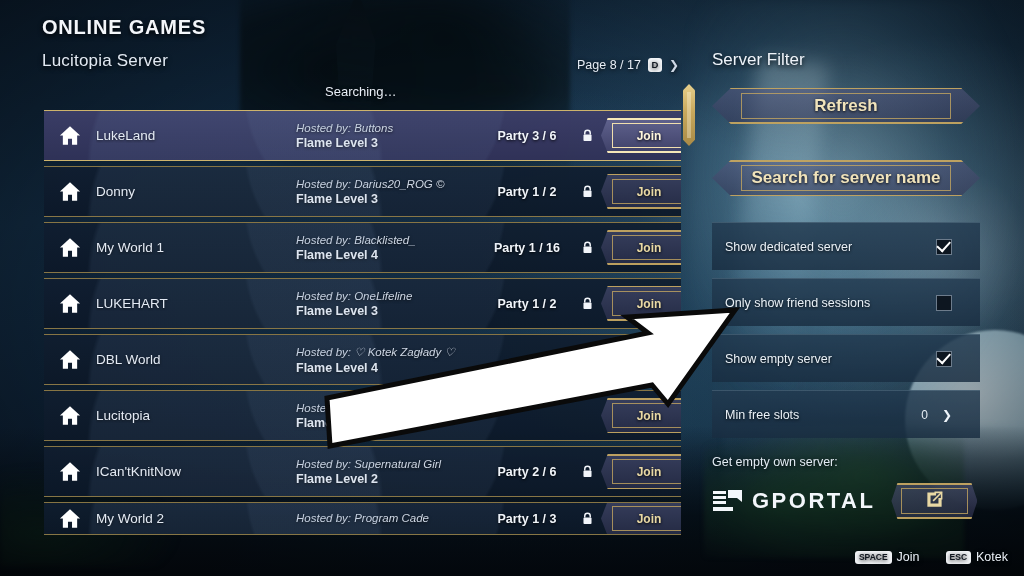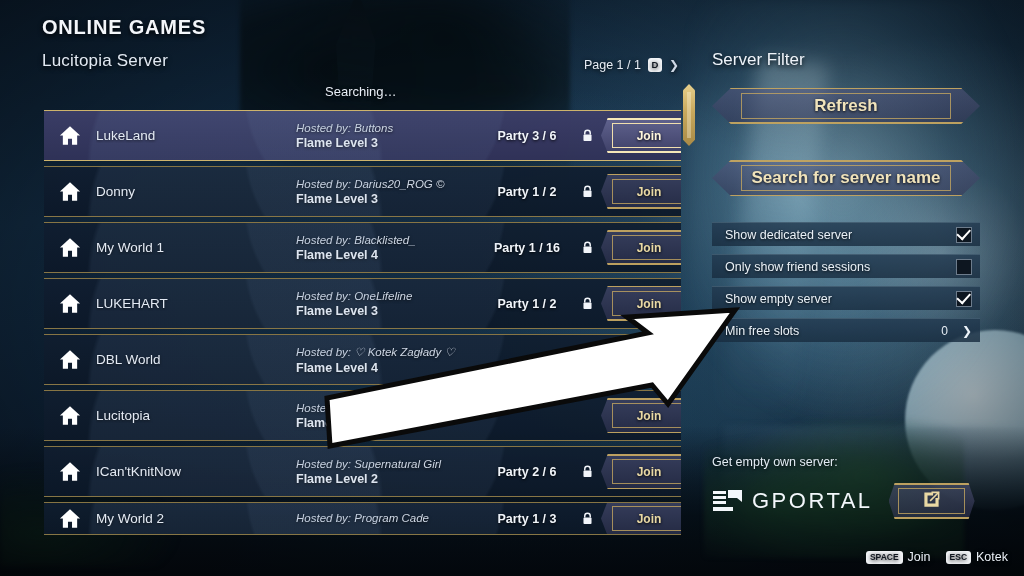--- a/index.html
+++ b/index.html
@@ -208,22 +208,22 @@
   
   .filter { position:absolute; left:712px; top:50px; width:268px; z-index:6; }
   .filter-title {
     font-size:17px; color:#eef3f9; text-shadow:0 2px 5px rgba(0,0,0,.85); margin-bottom:18px;
   }
   .wide-btn { width:268px; height:36px; font-size:17px; color:#f0e3bb; margin-bottom:0; }
   .wide-btn.search { margin-top:36px; }
 
   .chk-list { margin-top:26px; }
   .chk-row {
-    position:relative; height:24px; margin-bottom:8px;
-    display:flex; align-items:center; padding:0 8px 0 13px;
+    position:relative; height:48px; margin-bottom:8px;
+    display:flex; align-items:center; padding:0 28px 0 13px;
     background:linear-gradient(180deg, rgba(33,57,79,.82), rgba(24,44,64,.82));
     border-top:1px solid rgba(150,185,210,.28);
   }
   .chk-label { flex:1; color:#eaf1f7; font-size:12.5px; text-shadow:0 1px 3px rgba(0,0,0,.8); }
   .chk-box {
     width:16px; height:16px; background:#0d1620; border:1px solid rgba(190,210,230,.55);
     display:flex; align-items:center; justify-content:center;
   }
   .chk-box.on::after {
     content:""; width:11px; height:6px; border-left:2.6px solid #fff; border-bottom:2.6px solid #fff;
@@ -231,27 +231,27 @@
   }
   .chk-val { color:#e6edf4; font-size:12px; margin-right:14px; }
   .chk-arrow { color:#eef4fa; font-size:12px; }
 
   
   .gp { position:absolute; left:712px; top:455px; width:300px; z-index:6; }
   .gp-label { color:#e3ebf3; font-size:12.5px; text-shadow:0 1px 4px rgba(0,0,0,.85); }
   .gp-row { display:flex; align-items:center; margin-top:14px; }
   .gp-logo { display:flex; align-items:center; gap:8px; }
   .gp-mark svg { width:32px; height:24px; display:block; }
-  .gp-text { color:#f3f7fb; font-size:22px; letter-spacing:2.5px; font-weight:normal; }
+  .gp-text { color:#f3f7fb; font-size:22px; letter-spacing:2.5px; font-weight:bold; }
   .gp-btn { width:86px; height:36px; margin-left:16px; }
   .gp-btn svg { width:19px; height:19px; position:relative; z-index:2; }
 
   .hints {
     position:absolute; right:16px; bottom:12px; z-index:7;
-    display:flex; align-items:flex-start; gap:15px;
+    display:flex; align-items:flex-start; gap:26px;
     color:#eaf0f7; font-size:12.5px; text-shadow:0 1px 4px rgba(0,0,0,.9);
   }
   .hints .keycap { height:13px; font-size:8.5px; padding:0 4px; }
   .hint { display:flex; align-items:center; gap:5px; }
 
   
   .anno { position:absolute; left:0; top:0; width:1024px; height:576px; z-index:20; pointer-events:none; }
 </style>
 </head>
 <body>
@@ -273,21 +273,21 @@
   </div>
 
   <div class="hdr">
     <div class="hdr-title">ONLINE GAMES</div>
     <div class="hdr-sub">Lucitopia Server</div>
   </div>
 
   <div class="searching">Searching…</div>
 
   <div class="pager">
-    <span>Page 1 / 1</span>
+    <span>Page 8 / 17</span>
     <span class="keycap">D</span>
     <span class="pager-arrow">❯</span>
   </div>
 
   <div class="list" id="server-list">
       <div class="row selected">
         <div class="home-icon">
           <svg viewBox="0 0 24 22">
             <path d="M12 1 L23 11 h-3.2 v10 h-5.6 v-6.4 h-4.4 V21 H4.2 V11 H1 z" fill="#ffffff"></path>
           </svg>

